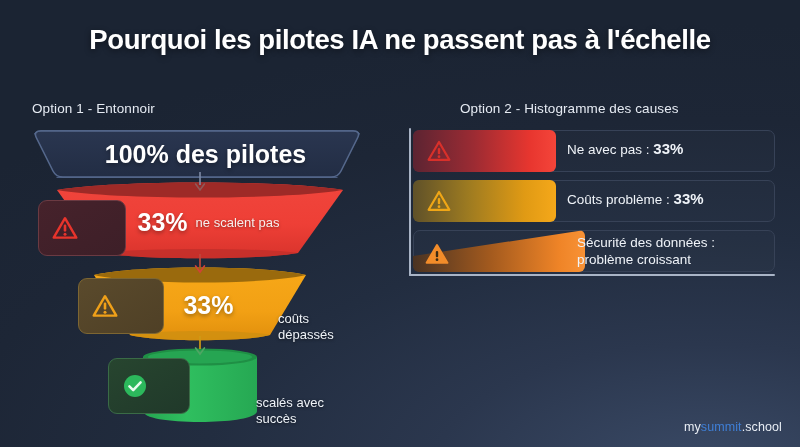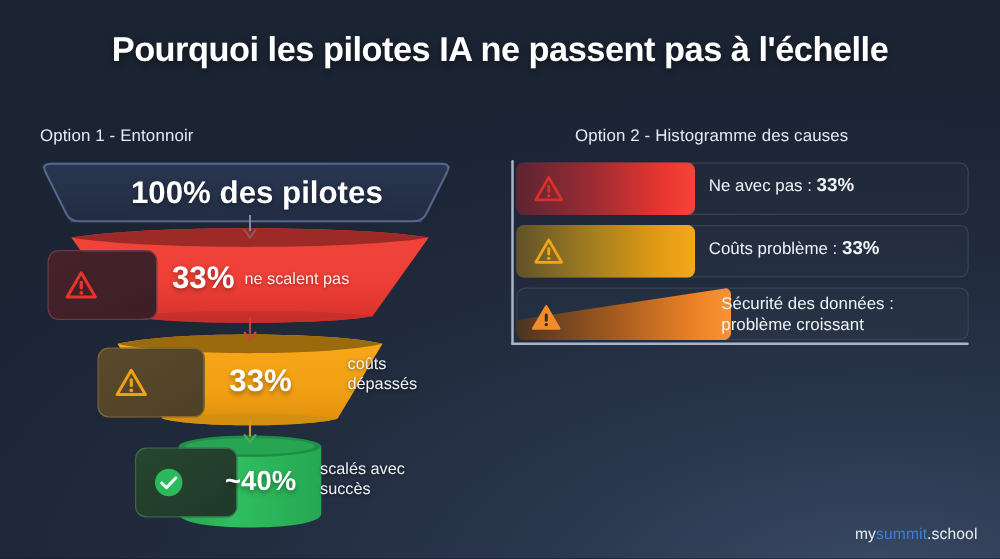--- a/index.html
+++ b/index.html
@@ -98,20 +98,21 @@
     border:1.2px solid #3a6b46;
   }
   .badge svg{ display:block; }
 
   
   .side-lab{
     position:absolute; z-index:7;
     font-size:13px; line-height:1.22; color:#eef2f7;
     white-space:nowrap;
     text-shadow:0 1px 3px rgba(0,0,0,.5);
+    margin-top:28px;
   }
   #lab-orange{ left:278px; top:157px; }
   #lab-green{  left:256px; top:241px; }
 
   
   .arrow{ position:absolute; z-index:5; }
 
   
   #hist{
     position:absolute; left:409px; top:128px; width:366px; height:148px;
@@ -280,23 +281,20 @@
             <stop offset="0%" stop-color="#25a551"></stop>
             <stop offset="38%" stop-color="#2fbf5f"></stop>
             <stop offset="100%" stop-color="#26a853"></stop>
           </linearGradient>
         </defs>
         <path d="M1 9 V63 C1 70, 26 74, 58 74 C90 74, 115 70, 115 63 V9 Z" fill="url(#gGrn)"></path>
         <ellipse cx="58" cy="9" rx="57" ry="8.6" fill="#1f8f45"></ellipse>
         <ellipse cx="58" cy="9" rx="52" ry="6.4" fill="#2cb85c" opacity=".55"></ellipse>
       </svg>
     </div>
-    <div class="stage-txt" style="left:142px; top:226px; width:116px; height:66px;">
-      <span class="big sm">~40%</span>
-    </div>
     <div class="side-lab" id="lab-green">
       <div>scalés avec</div>
       <div>succès</div>
     </div>
   </div>
 
   <div id="hist">
     <div id="axis-v"></div>
     <div id="axis-h"></div>
 

